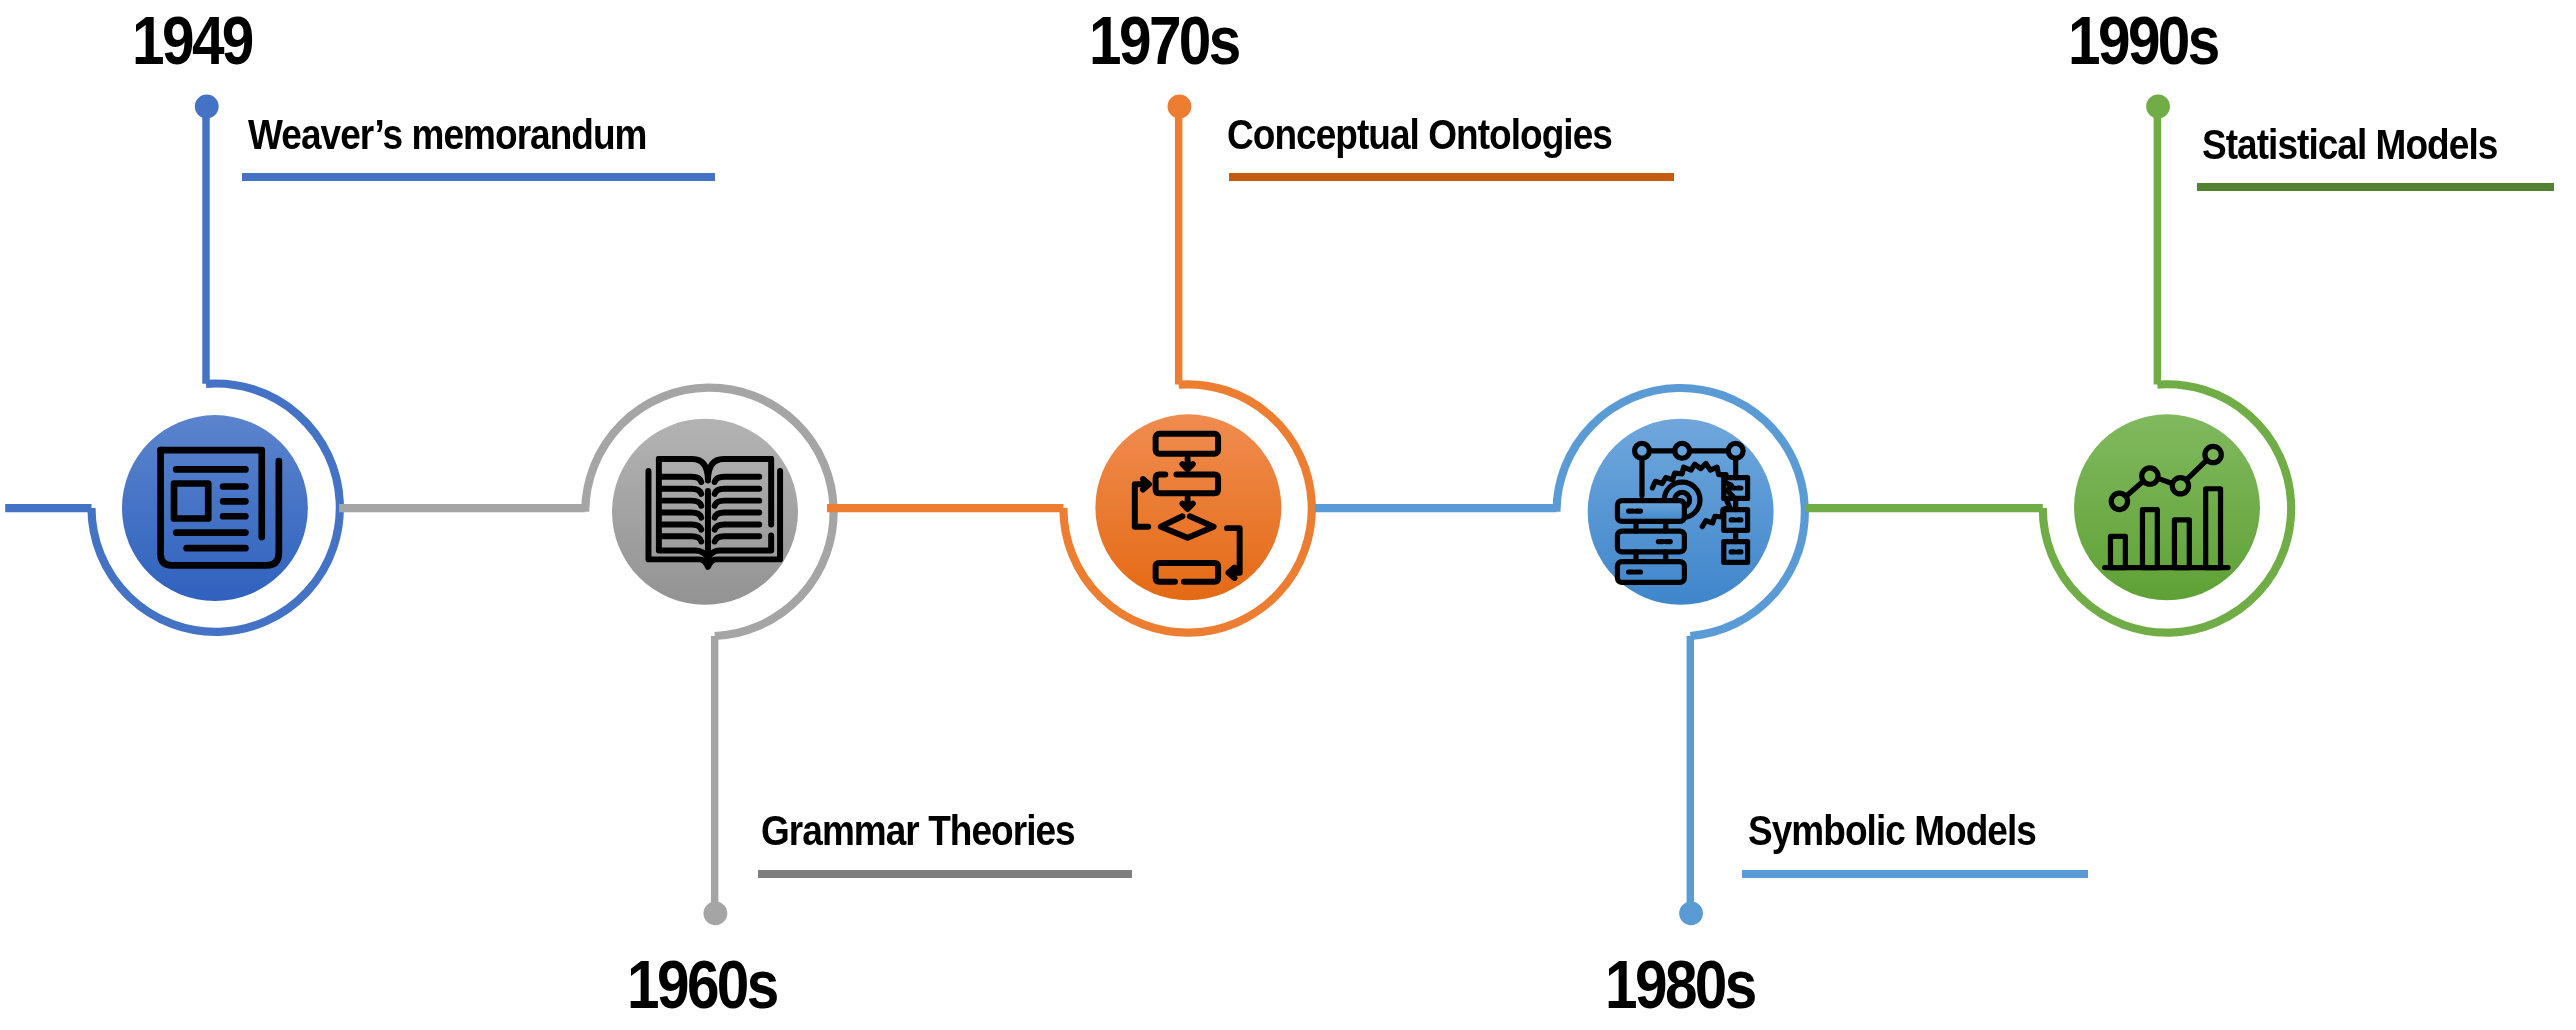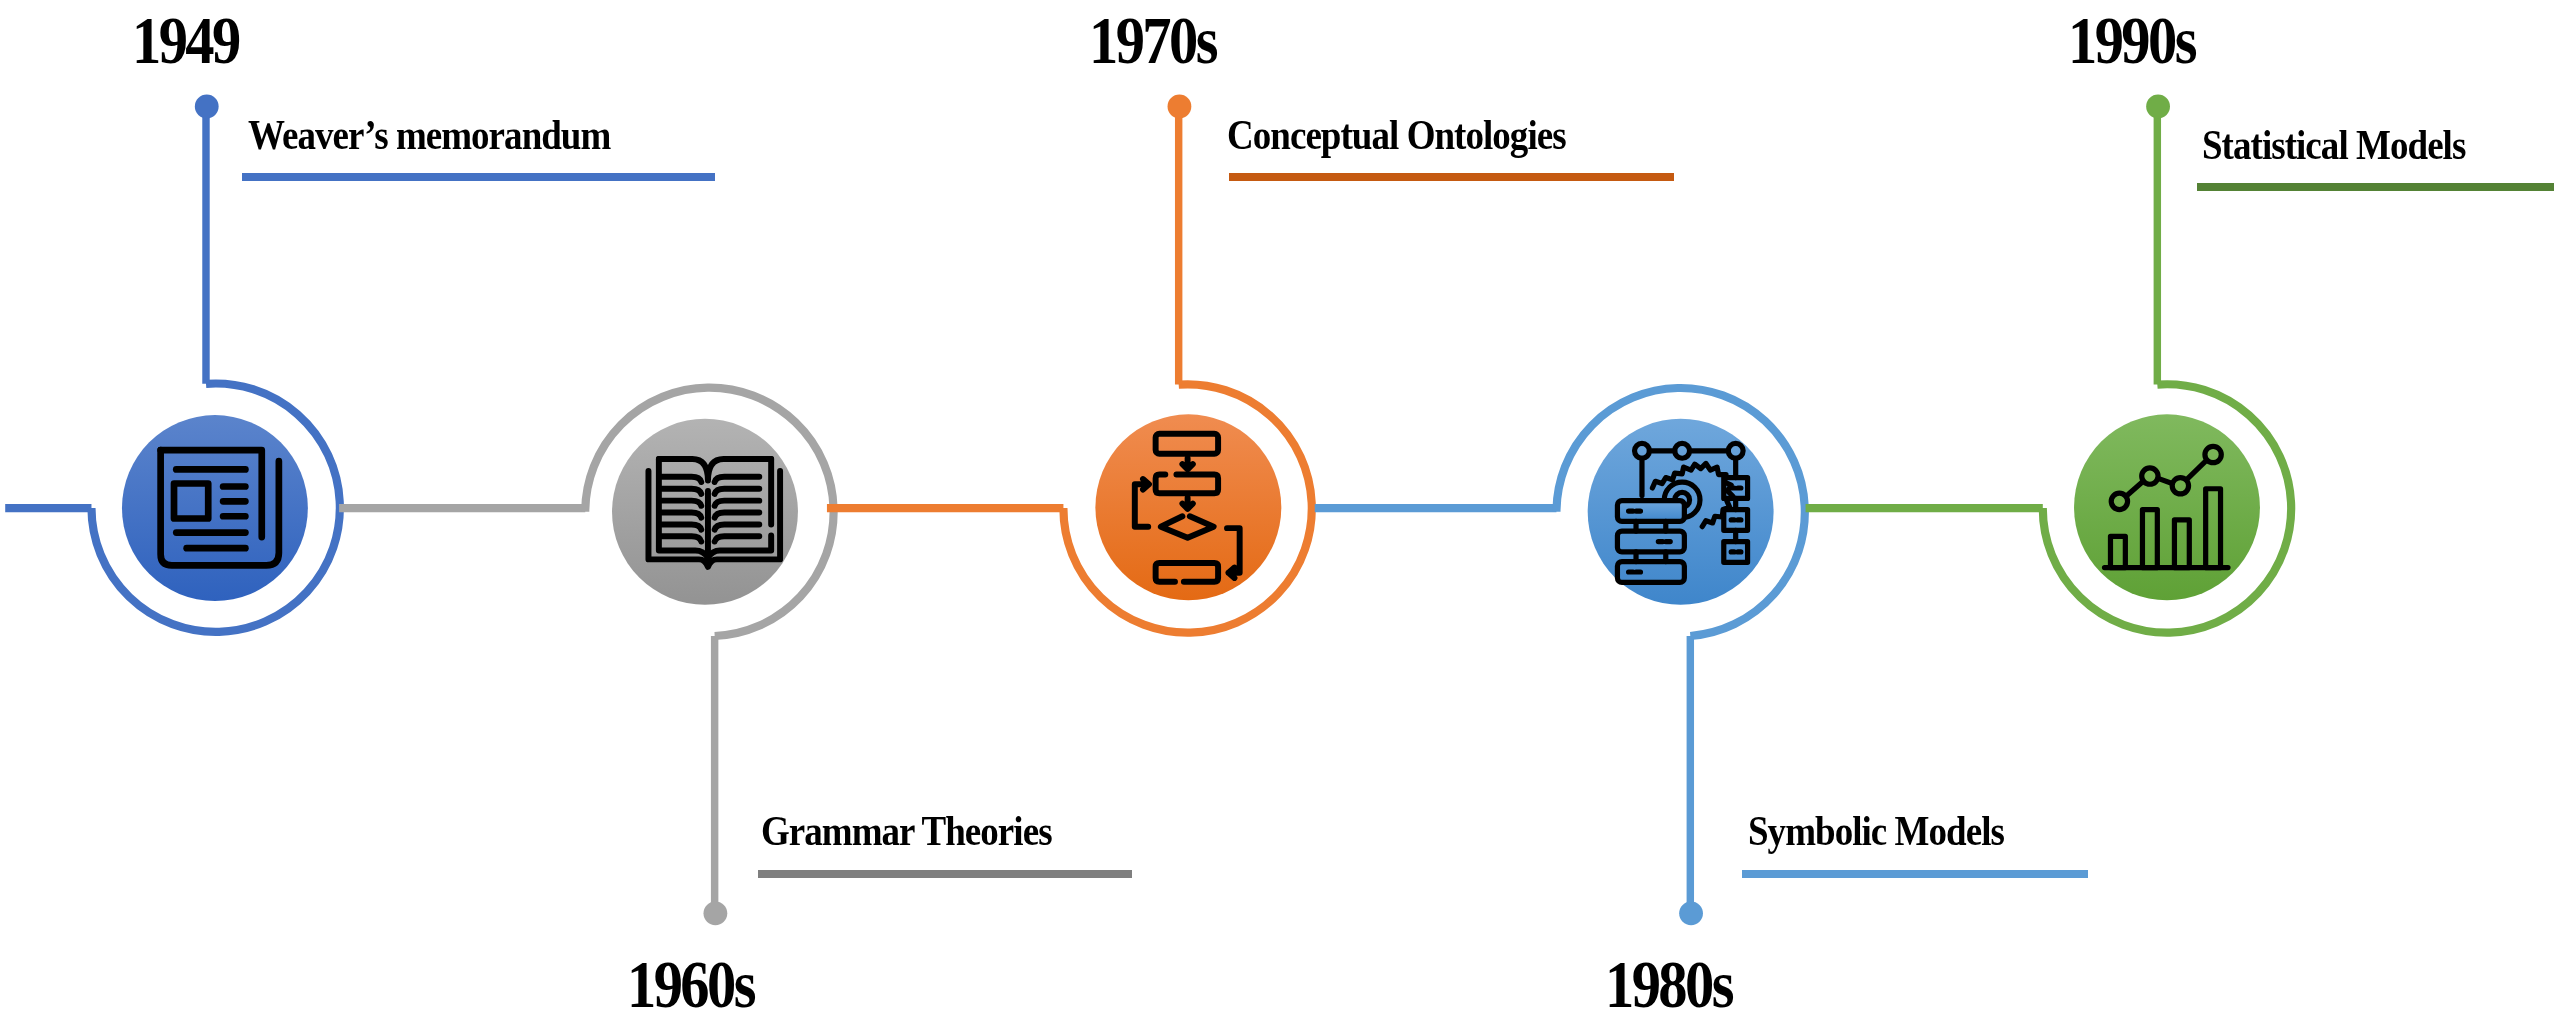--- a/index.html
+++ b/index.html
@@ -1,18 +1,18 @@
 <!DOCTYPE html>
 <html style="font-size:12px"><head>
 <meta charset="utf-8">
 <style>
   html, body { margin: 0; padding: 0; background: #ffffff; }
   body { width: 2576px; height: 1031px; position: relative; overflow: hidden;
          font-family: "Liberation Sans", "DejaVu Sans", sans-serif; }
-  .canvas { position: absolute; left: 0; top: 0; width: 2576px; height: 1031px; font-family: Liberation Serif, serif; }
+  .canvas { position: absolute; left: 0; top: 0; width: 2576px; height: 1031px; }
   svg.shapes { position: absolute; left: 0; top: 0; }
   .year { position: absolute; font-weight: 700; color: #000; font-size: 68px;
           line-height: 1; letter-spacing: -3px; transform: scaleX(0.86); transform-origin: left top;
           white-space: nowrap; }
   .label { position: absolute; font-weight: 700; color: #000; font-size: 43px;
            line-height: 1; letter-spacing: -1.1px; transform: scaleX(0.86); transform-origin: left top;
            white-space: nowrap; }
   .underline { position: absolute; height: 8.2px; }
 </style>
 </head>

